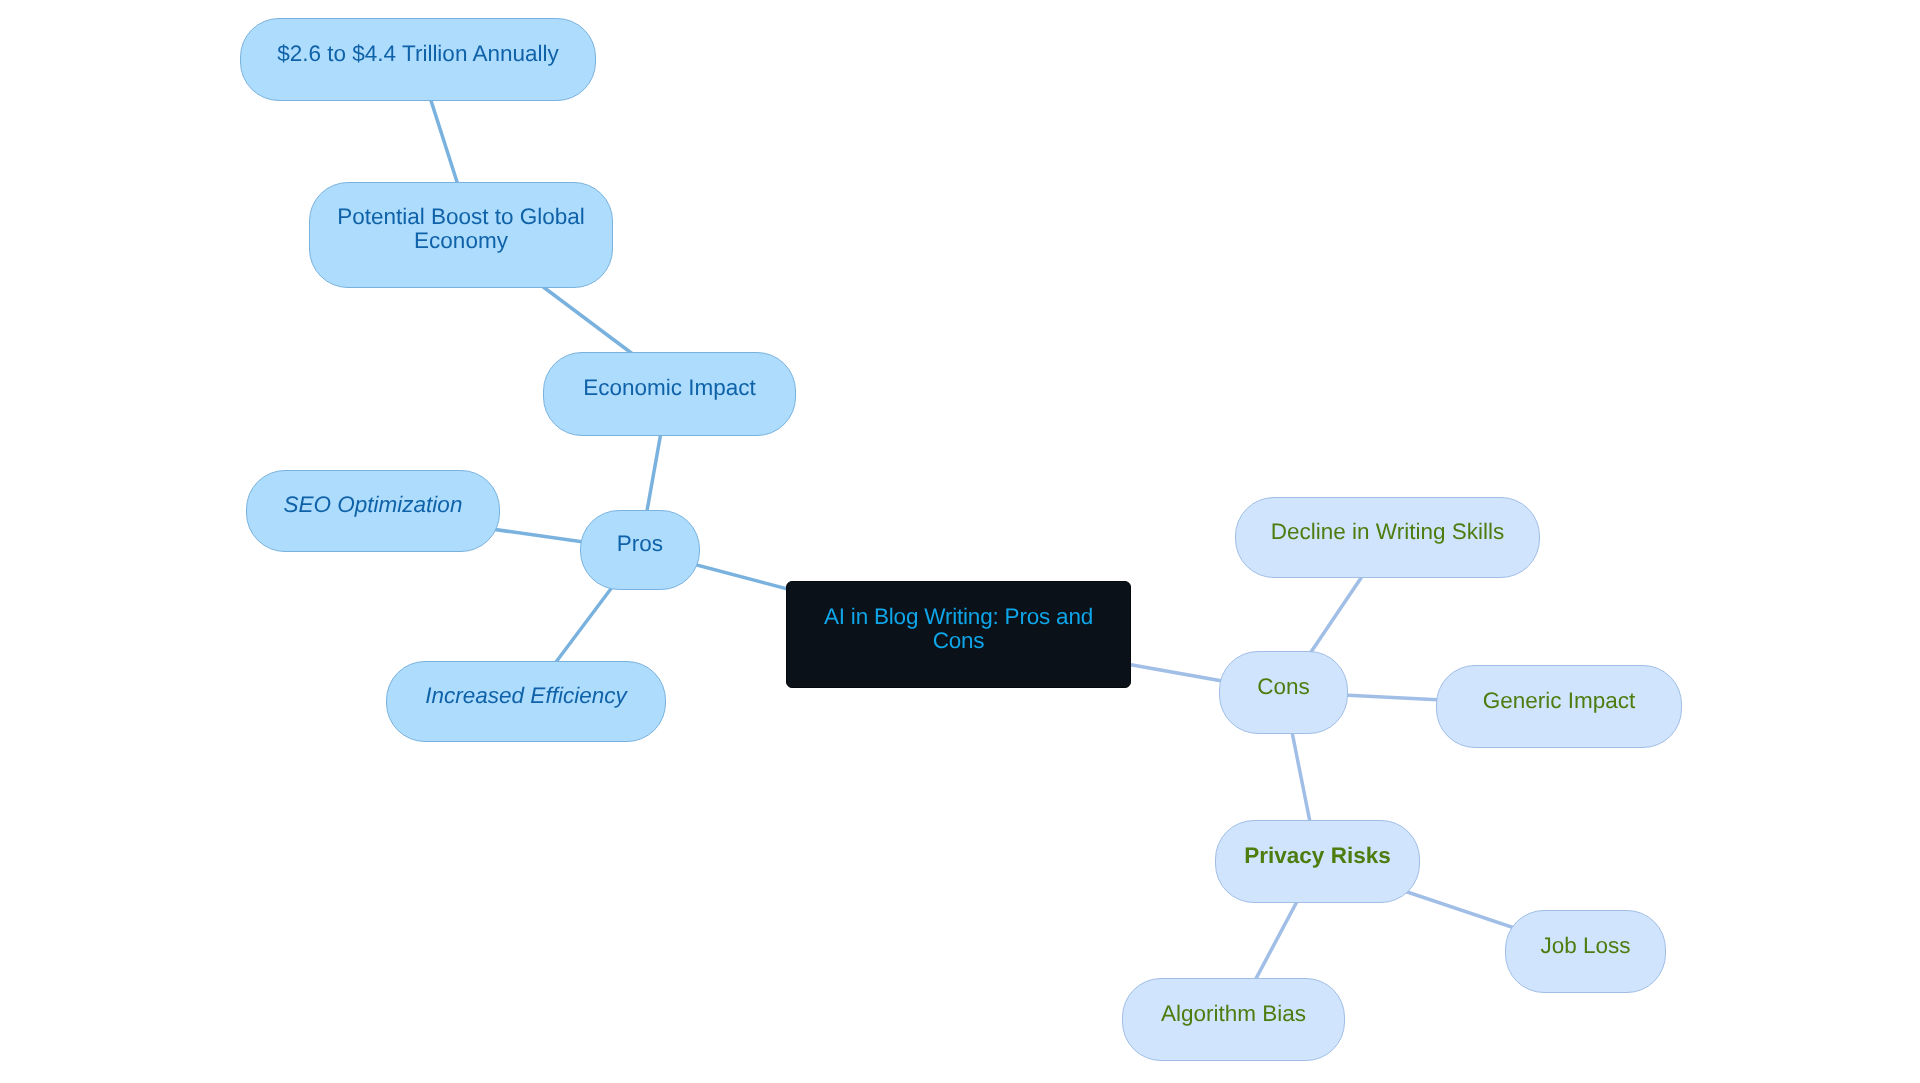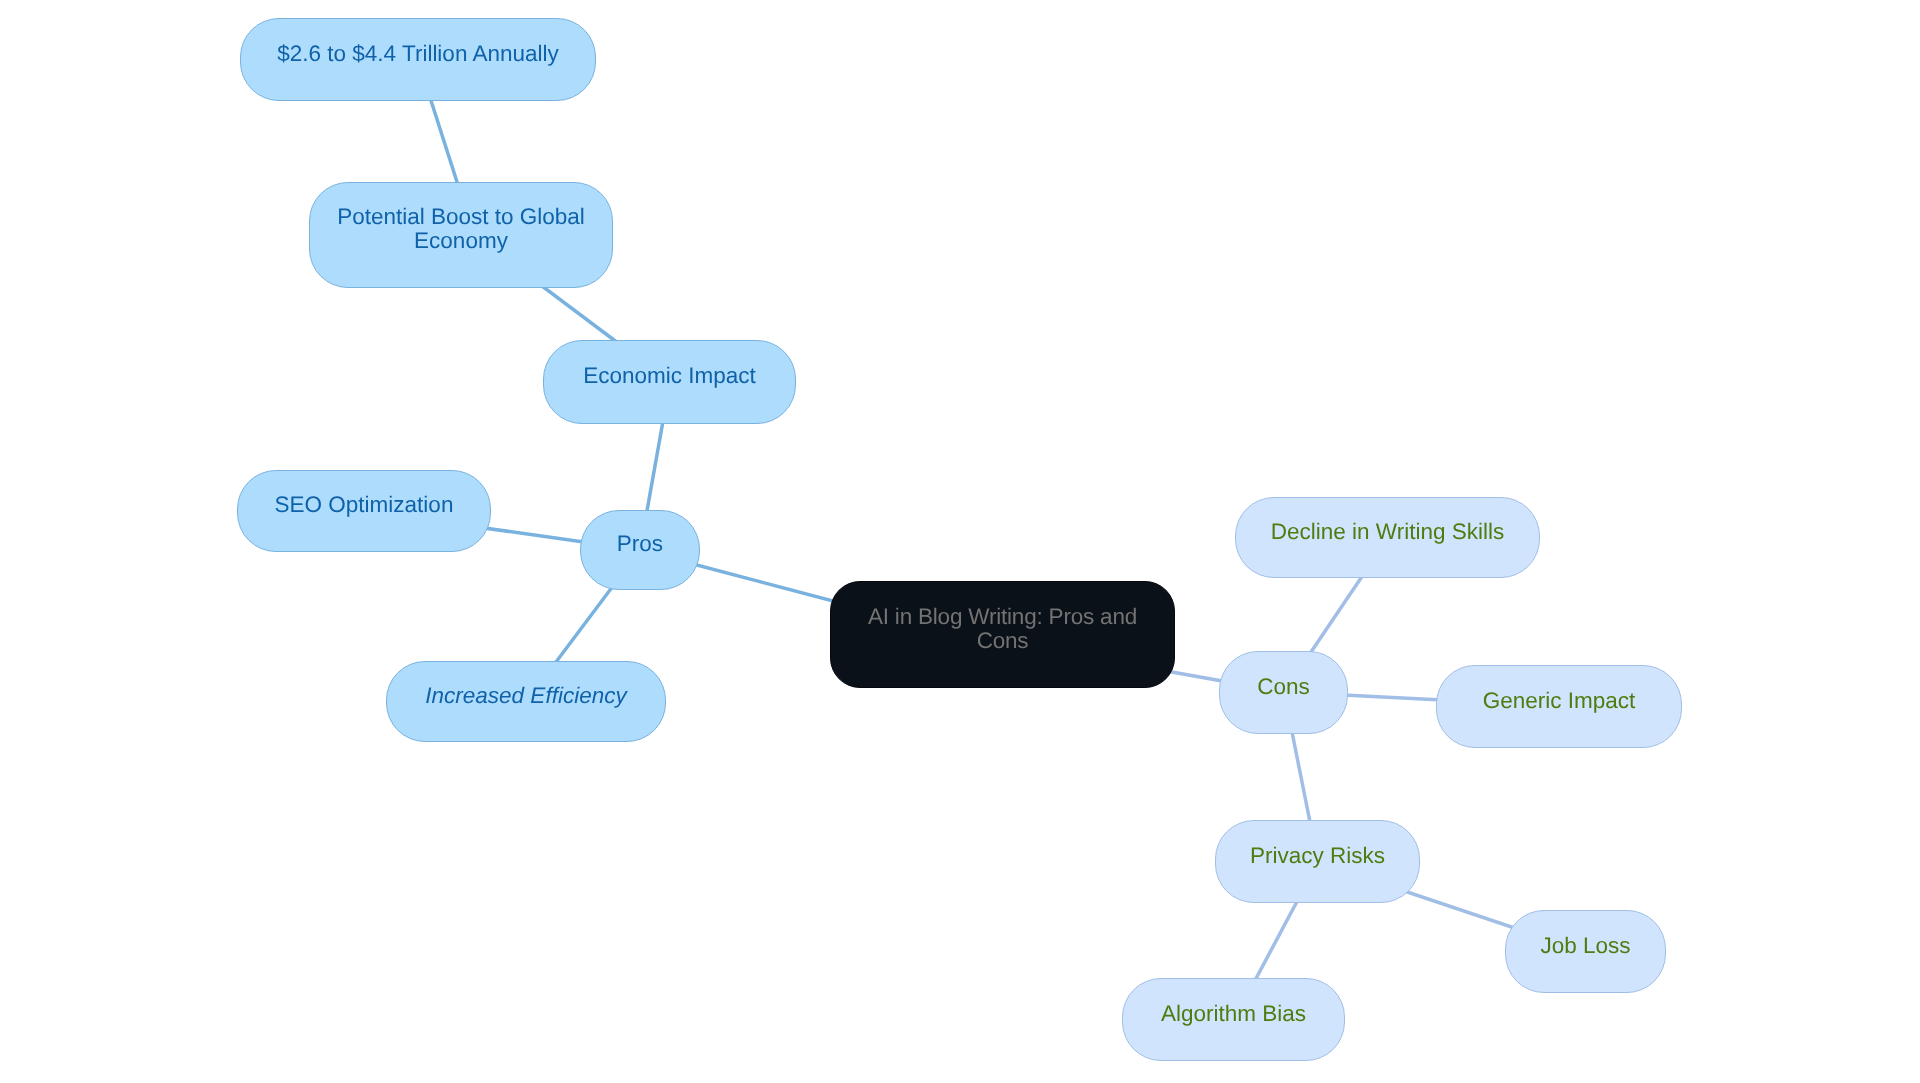--- a/index.html
+++ b/index.html
@@ -39,23 +39,22 @@
     letter-spacing: 0px;
     padding-bottom: 12px;
     font-size: 22.5px;
     line-height: 23.8px;
     font-weight: 400;
   }
   .node-root {
     letter-spacing: -0.2px;
     background: #0b1118;
     border: 1.3px solid #05080d;
-    color: #737373;
-    border-radius: 30px;
-    margin-left: 44px;
+    color: #0ea5e9;
+    border-radius: 6px;
   }
   .node-pros {
     background: #aedcfd;
     border: 1.3px solid #79b2de;
     color: #0f62a8;
     border-radius: 39px;
   }
   .node-cons {
     background: #d0e4fd;
     border: 1.3px solid #a0bee6;
@@ -85,36 +84,36 @@
       <path d="M 1318 862 L 1586 952"></path>
       <path d="M 1318 862 L 1234 1020"></path>
     </g>
   </svg>
 
   <div class="node node-pros" style="left:240px;top:18px;width:356px;height:83px;">$2.6 to $4.4 Trillion Annually</div>
 
   <div class="node node-pros" style="left:309px;top:182px;width:304px;height:106px;">Potential Boost to Global
 Economy</div>
 
-  <div class="node node-pros" style="left:543px;top:340px;width:253px;height:84px;">Economic Impact</div>
+  <div class="node node-pros" style="left:543px;top:352px;width:253px;height:84px;">Economic Impact</div>
 
-  <div class="node node-pros" style="left:237px;top:470px;width:254px;height:82px;">SEO Optimization</div>
+  <div class="node node-pros" style="left:246px;top:470px;width:254px;height:82px;font-style:italic;">SEO Optimization</div>
 
   <div class="node node-pros" style="left:580px;top:510px;width:120px;height:80px;">Pros</div>
 
   <div class="node node-pros" style="left:386px;top:661px;width:280px;height:81px;font-style:italic;">Increased Efficiency</div>
 
   <div class="node node-root" style="left:786px;top:581px;width:345px;height:107px;">AI in Blog Writing: Pros and
 Cons</div>
 
   <div class="node node-cons" style="left:1235px;top:497px;width:305px;height:81px;">Decline in Writing Skills</div>
 
   <div class="node node-cons" style="left:1219px;top:651px;width:129px;height:83px;">Cons</div>
 
   <div class="node node-cons" style="left:1436px;top:665px;width:246px;height:83px;">Generic Impact</div>
 
-  <div class="node node-cons" style="left:1215px;top:820px;width:205px;height:83px;">Privacy Risks</div>
+  <div class="node node-cons" style="left:1215px;top:820px;width:205px;height:83px;font-weight:bold;">Privacy Risks</div>
 
   <div class="node node-cons" style="left:1122px;top:978px;width:223px;height:83px;">Algorithm Bias</div>
 
   <div class="node node-cons" style="left:1505px;top:910px;width:161px;height:83px;">Job Loss</div>
 
 </div>
 
 </body></html>

